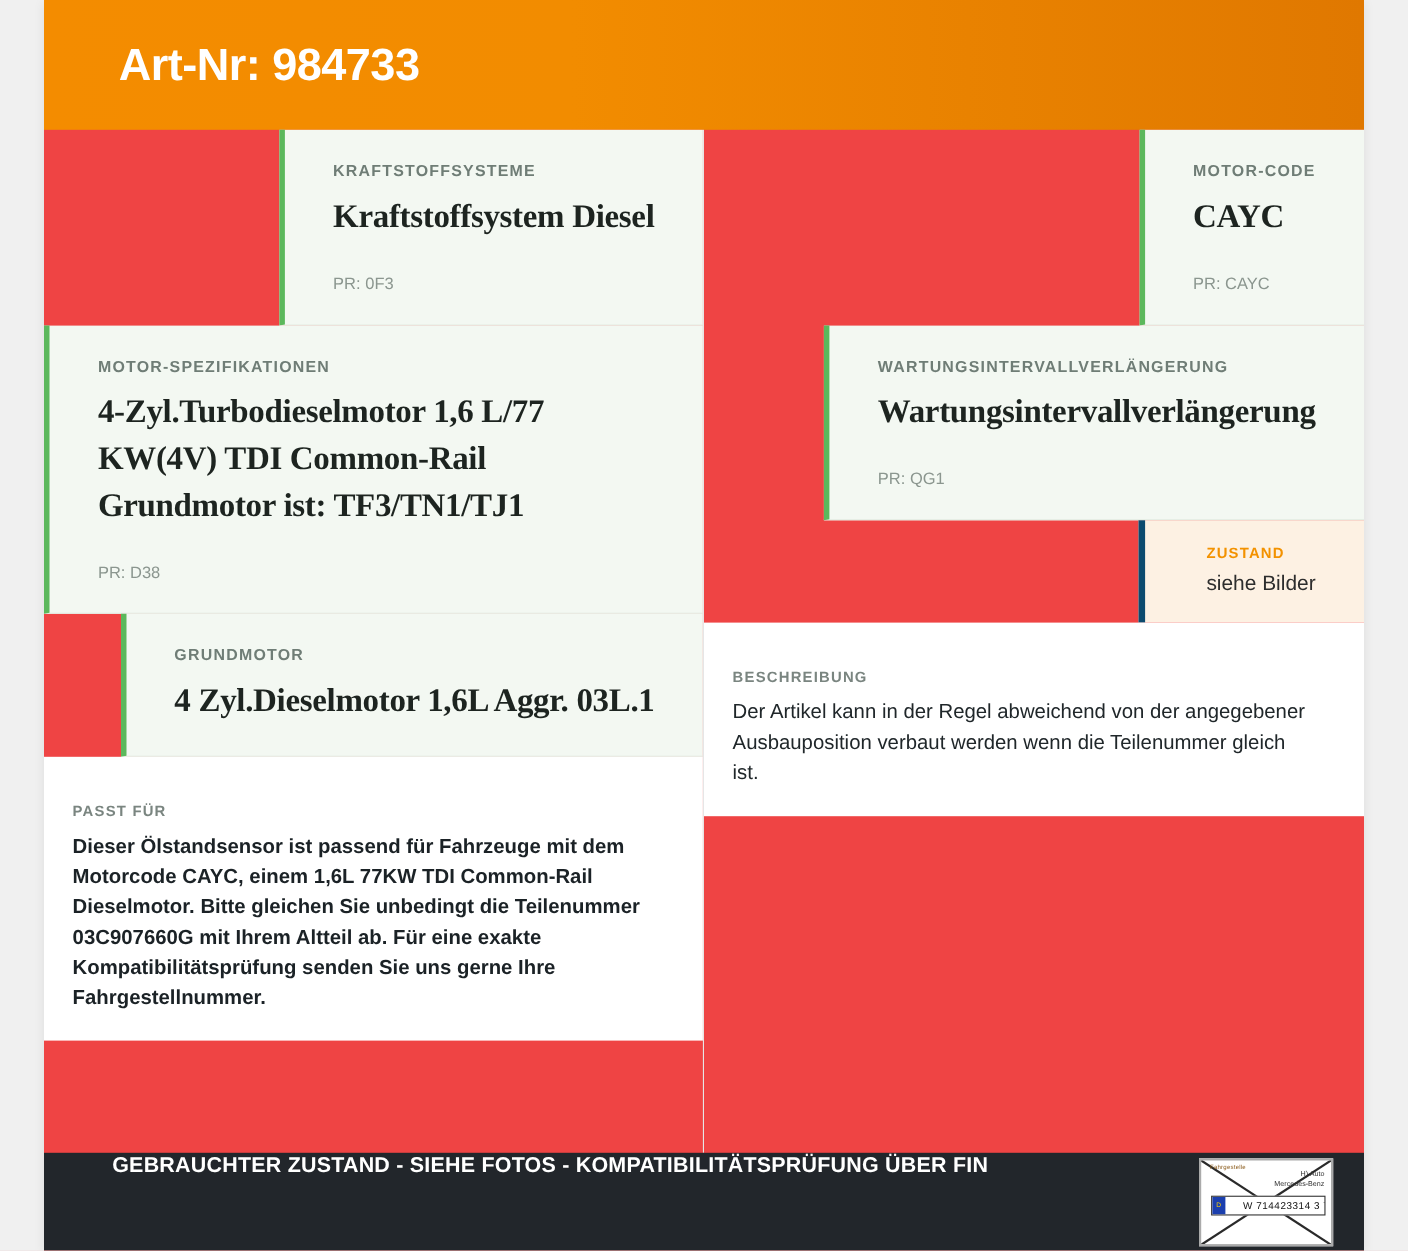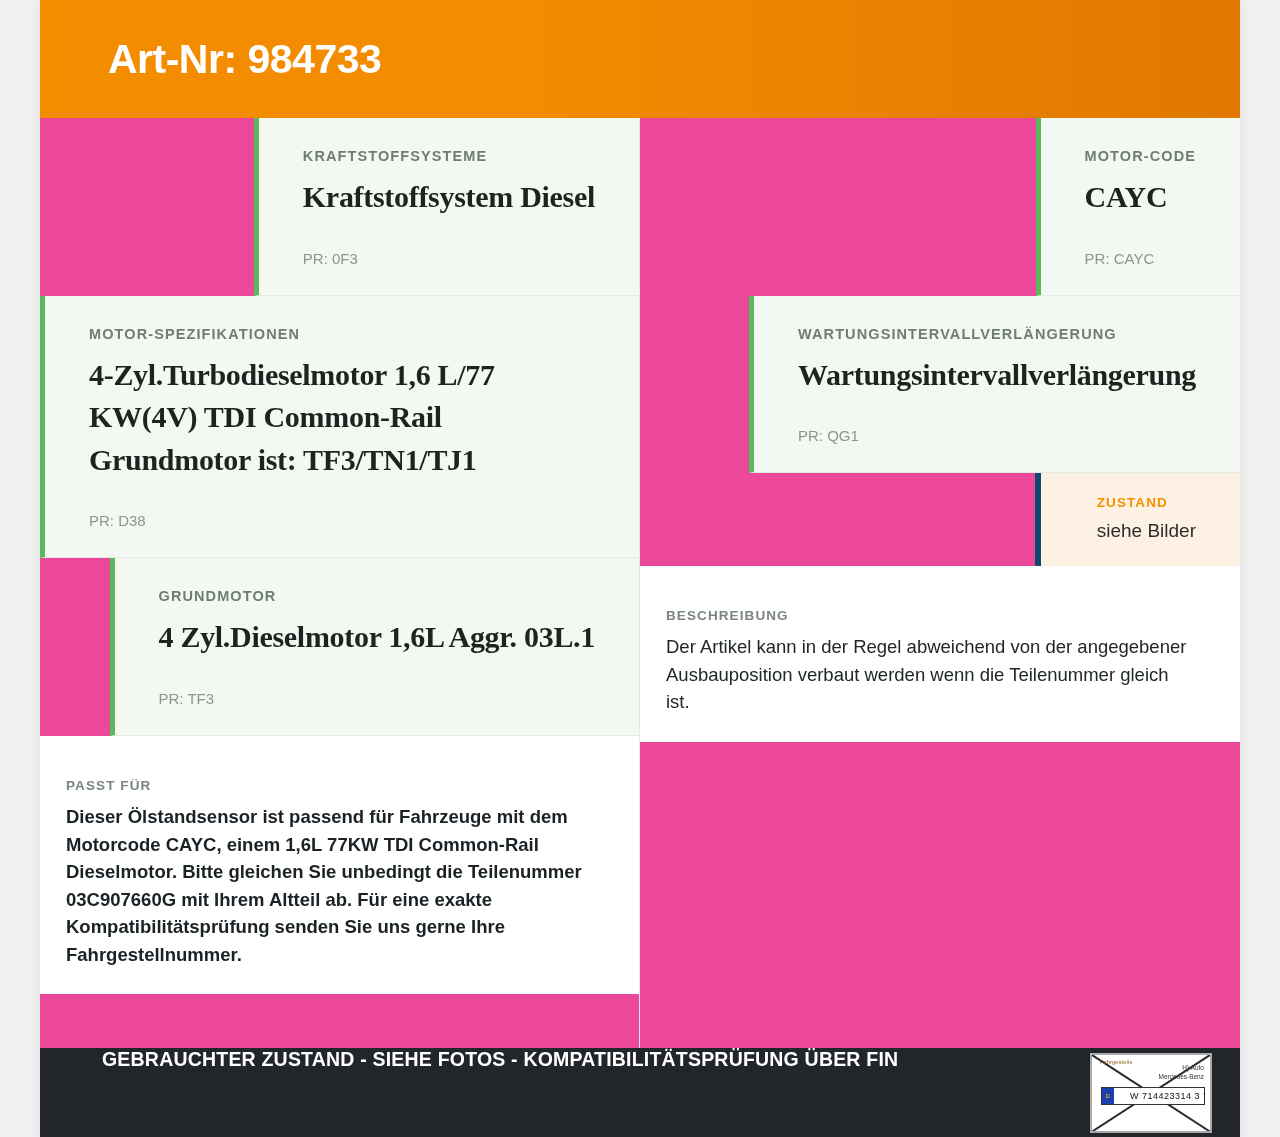--- a/index.html
+++ b/index.html
@@ -16,21 +16,21 @@
     height: 1137px;
     background: #f0f0f0;
     overflow: hidden;
   }
   .card {
     position: absolute;
     left: 40px;
     top: 0;
     width: 1200px;
     height: 1137px;
-    background: #ec4899;
+    background: #ef4444;
     box-shadow: 0 2px 10px rgba(0,0,0,0.08);
     display: flex;
     flex-direction: column;
   }
   
   .header {
     height: 118px;
     background: linear-gradient(90deg, #f48c00 0%, #f28c00 40%, #e07800 100%);
     display: flex;
     align-items: center;
@@ -249,21 +249,20 @@
 
         <div class="spec">
           <div class="spec-label">MOTOR-SPEZIFIKATIONEN</div>
           <div class="spec-value">4-Zyl.Turbodieselmotor 1,6 L/77 KW(4V) TDI Common-Rail Grundmotor ist: TF3/TN1/TJ1</div>
           <div class="spec-pr">PR: D38</div>
         </div>
 
         <div class="spec">
           <div class="spec-label">GRUNDMOTOR</div>
           <div class="spec-value">4 Zyl.Dieselmotor 1,6L Aggr. 03L.1</div>
-          <div class="spec-pr">PR: TF3</div>
         </div>
 
         <div class="textblock left-pad">
           <div class="tb-label">PASST FÜR</div>
           <div class="tb-value bold">Dieser Ölstandsensor ist passend für Fahrzeuge mit dem Motorcode CAYC, einem 1,6L 77KW TDI Common-Rail Dieselmotor. Bitte gleichen Sie unbedingt die Teilenummer 03C907660G mit Ihrem Altteil ab. Für eine exakte Kompatibilitätsprüfung senden Sie uns gerne Ihre Fahrgestellnummer.</div>
         </div>
 
         <div class="filler"></div>
       </div>
 

